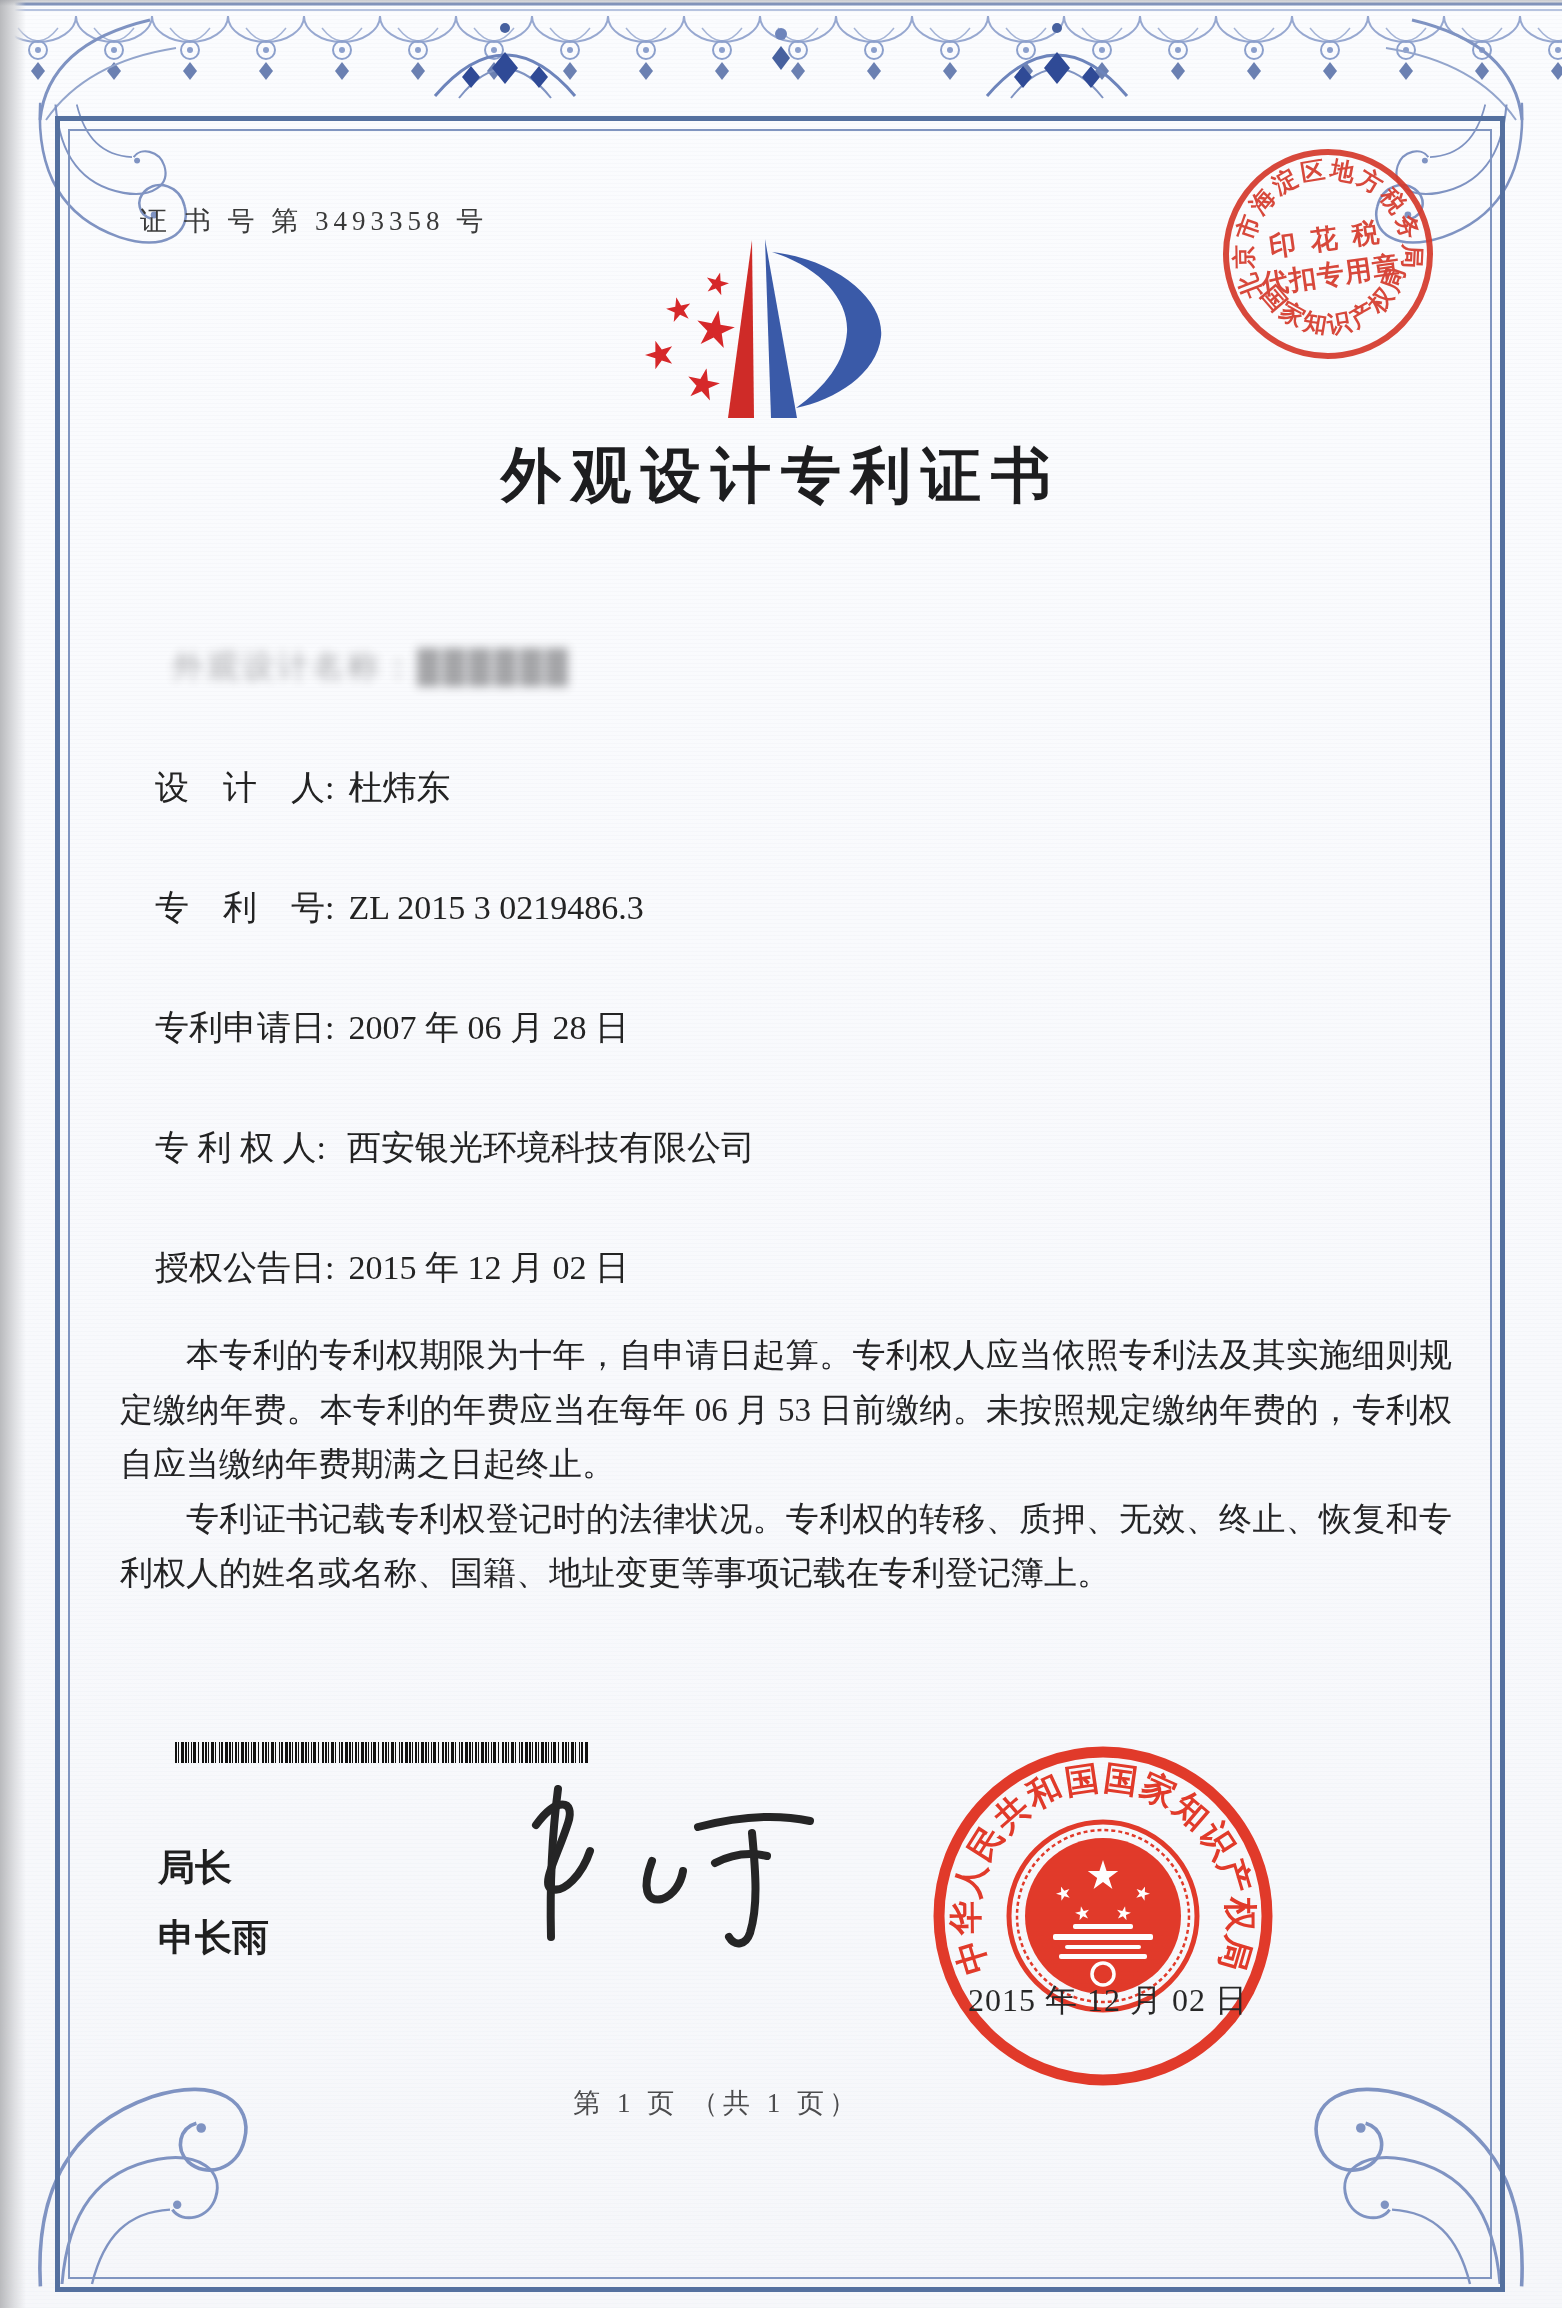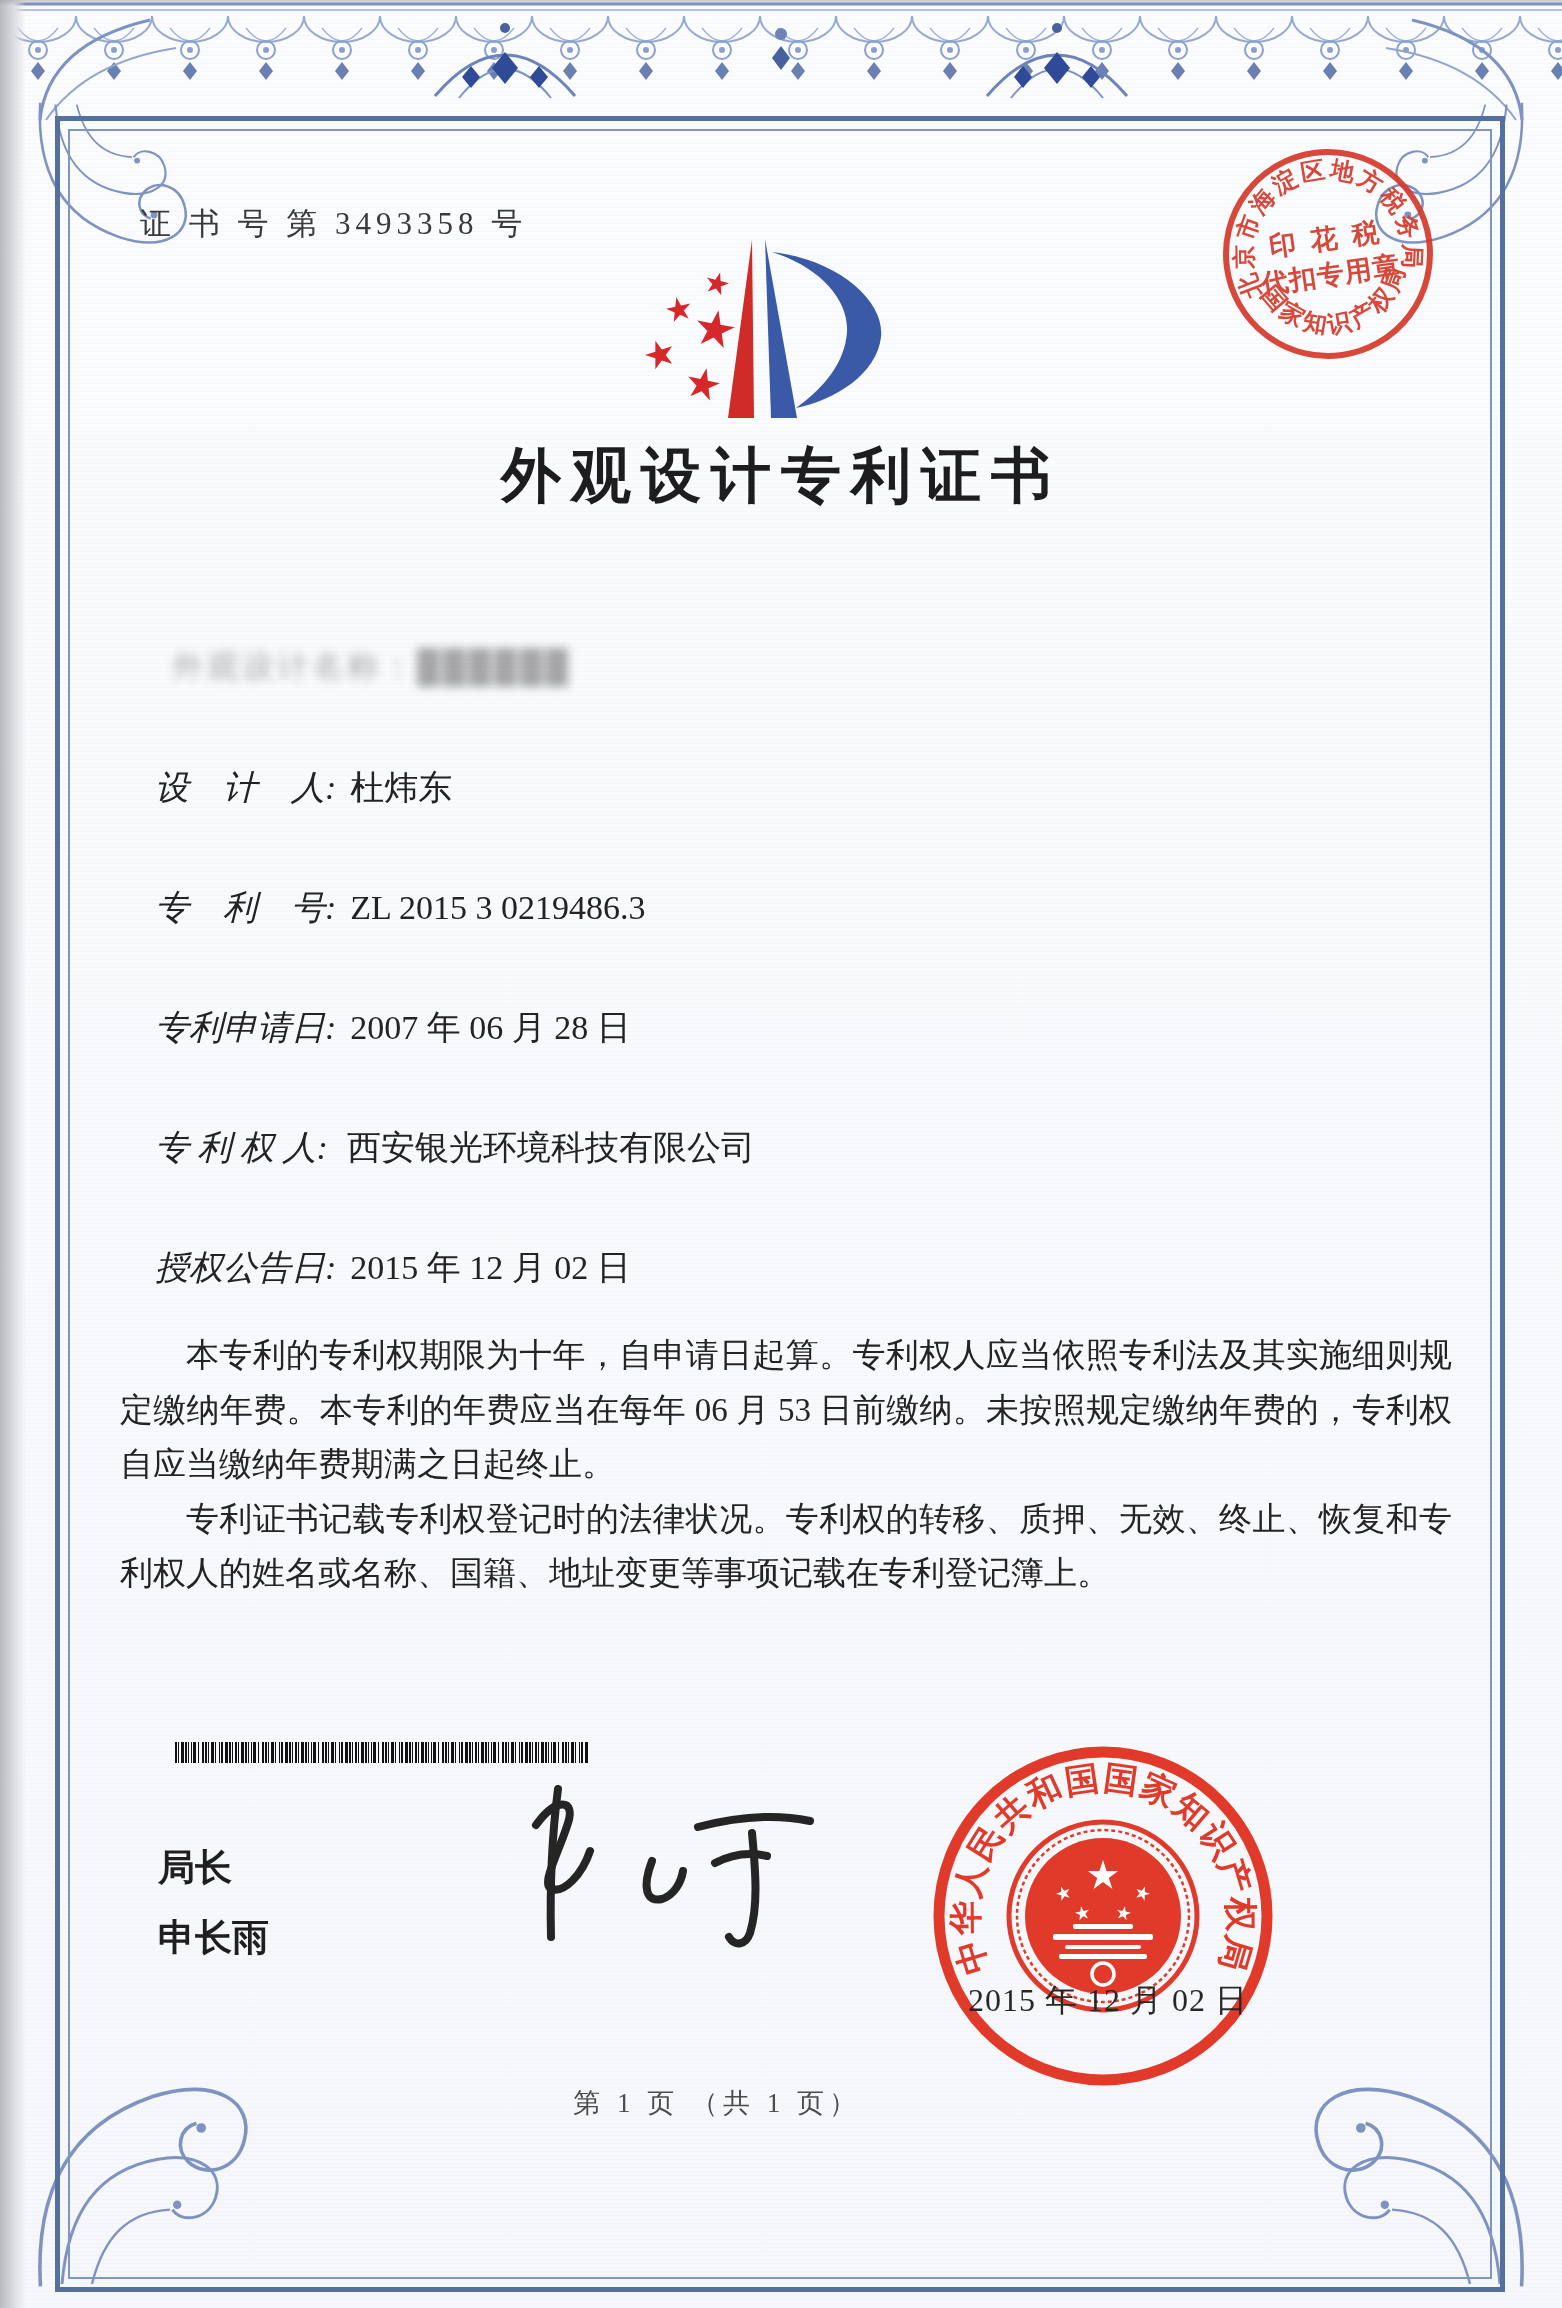--- a/index.html
+++ b/index.html
@@ -16,28 +16,28 @@
     background:linear-gradient(90deg,#b9babd 0%,#dddee1 55%,rgba(255,255,255,0) 100%);}
   .scan-top{position:absolute;left:0;top:0;right:0;height:6px;z-index:9;pointer-events:none;
     background:linear-gradient(180deg,rgba(150,152,158,.5),rgba(255,255,255,0));}
   
   .frame-outer{position:absolute;left:55px;top:116px;width:1450px;height:2176px;
     border:5px solid #54709f;box-sizing:border-box;z-index:2;}
   .frame-inner{position:absolute;left:68px;top:129px;width:1424px;height:2150px;
     border:2px solid #8095c0;box-sizing:border-box;z-index:2;}
   .decor{position:absolute;z-index:1;}
   
-  .cert-number{position:absolute;left:140px;top:203px;font-size:31px;letter-spacing:5px;color:#3a3a3a;z-index:3;}
+  .cert-number{position:absolute;left:140px;top:203px;font-size:27px;letter-spacing:5px;color:#3a3a3a;z-index:3;}
   .logo-wrap{position:absolute;left:600px;top:212px;width:350px;height:230px;z-index:3;}
   .doc-title{position:absolute;left:0;top:436px;width:1562px;text-align:center;
     font-size:60px;font-weight:700;letter-spacing:10px;color:#1d1d1f;z-index:3;}
   .blur-line{position:absolute;left:172px;top:645px;font-size:32px;letter-spacing:3px;
     color:#3f3f42;filter:blur(5px);opacity:.45;z-index:3;}
   .field-row{position:absolute;left:155px;font-size:34px;color:#232323;z-index:3;white-space:nowrap;}
-  .field-label{display:inline-block;min-width:178px;font-style:italic;}
+  .field-label{display:inline-block;min-width:178px;}
   .field-value{margin-left:14px;}
   .body-text{position:absolute;left:120px;top:1328px;width:1332px;z-index:3;
     font-size:33px;line-height:54.5px;text-align:justify;color:#242426;}
   .body-text p{margin:0;text-indent:2em;}
   .barcode{position:absolute;left:175px;top:1742px;width:415px;height:21px;z-index:3;}
   .signer-title{position:absolute;left:158px;top:1843px;font-size:37px;font-weight:600;
     font-family:"Liberation Sans","DejaVu Sans",sans-serif;color:#1f1f1f;z-index:3;}
   .signer-name{position:absolute;left:158px;top:1913px;font-size:37px;font-weight:600;
     font-family:"Liberation Sans","DejaVu Sans",sans-serif;color:#1f1f1f;z-index:3;}
   .signature{position:absolute;left:400px;top:1775px;width:420px;height:180px;z-index:4;}

